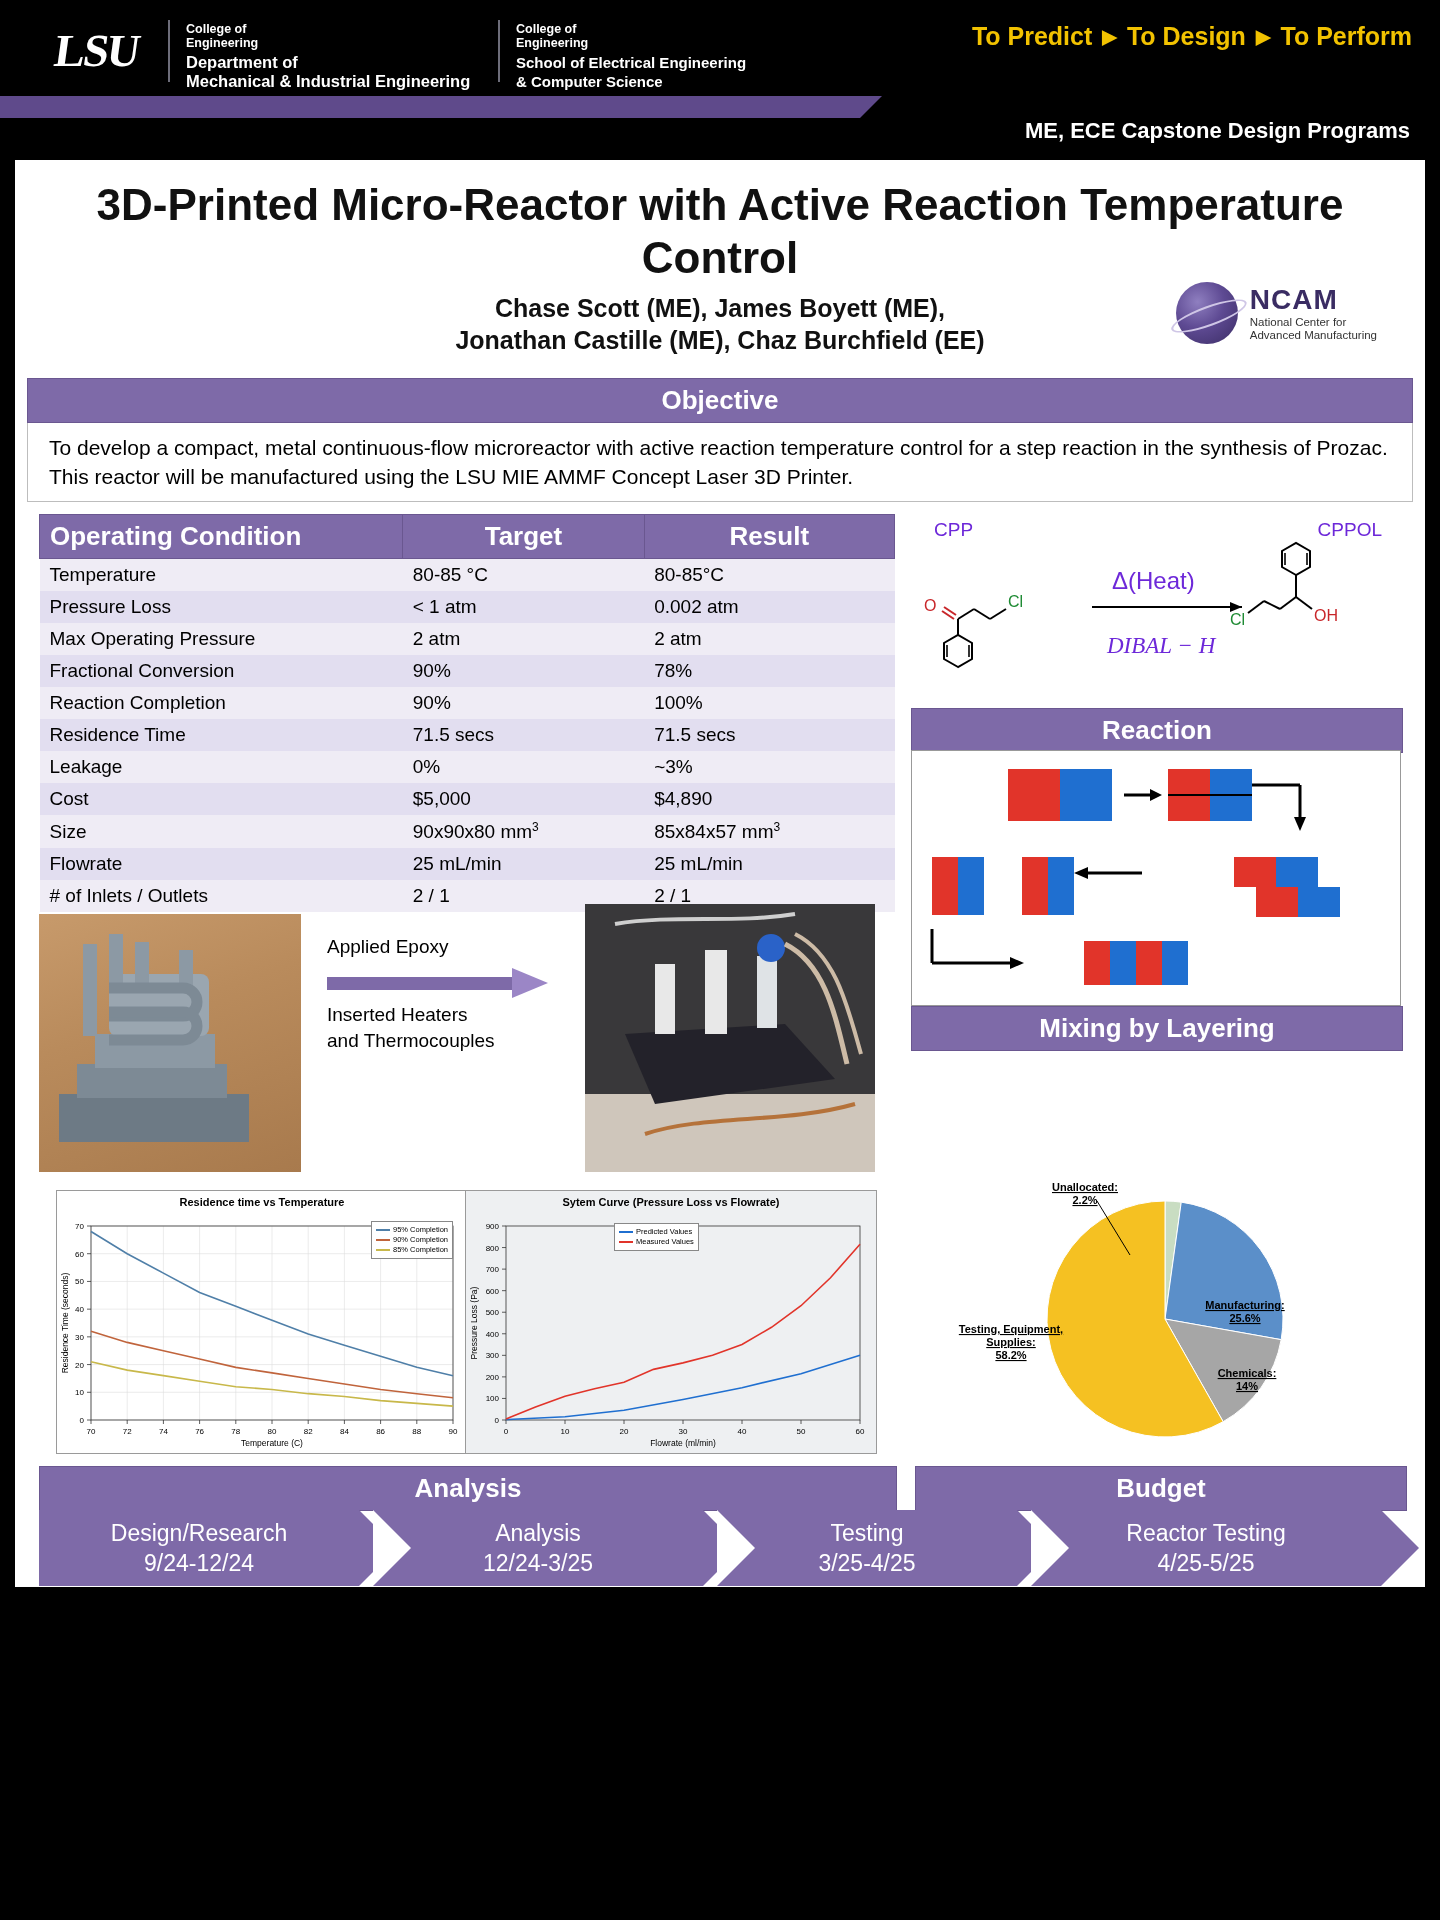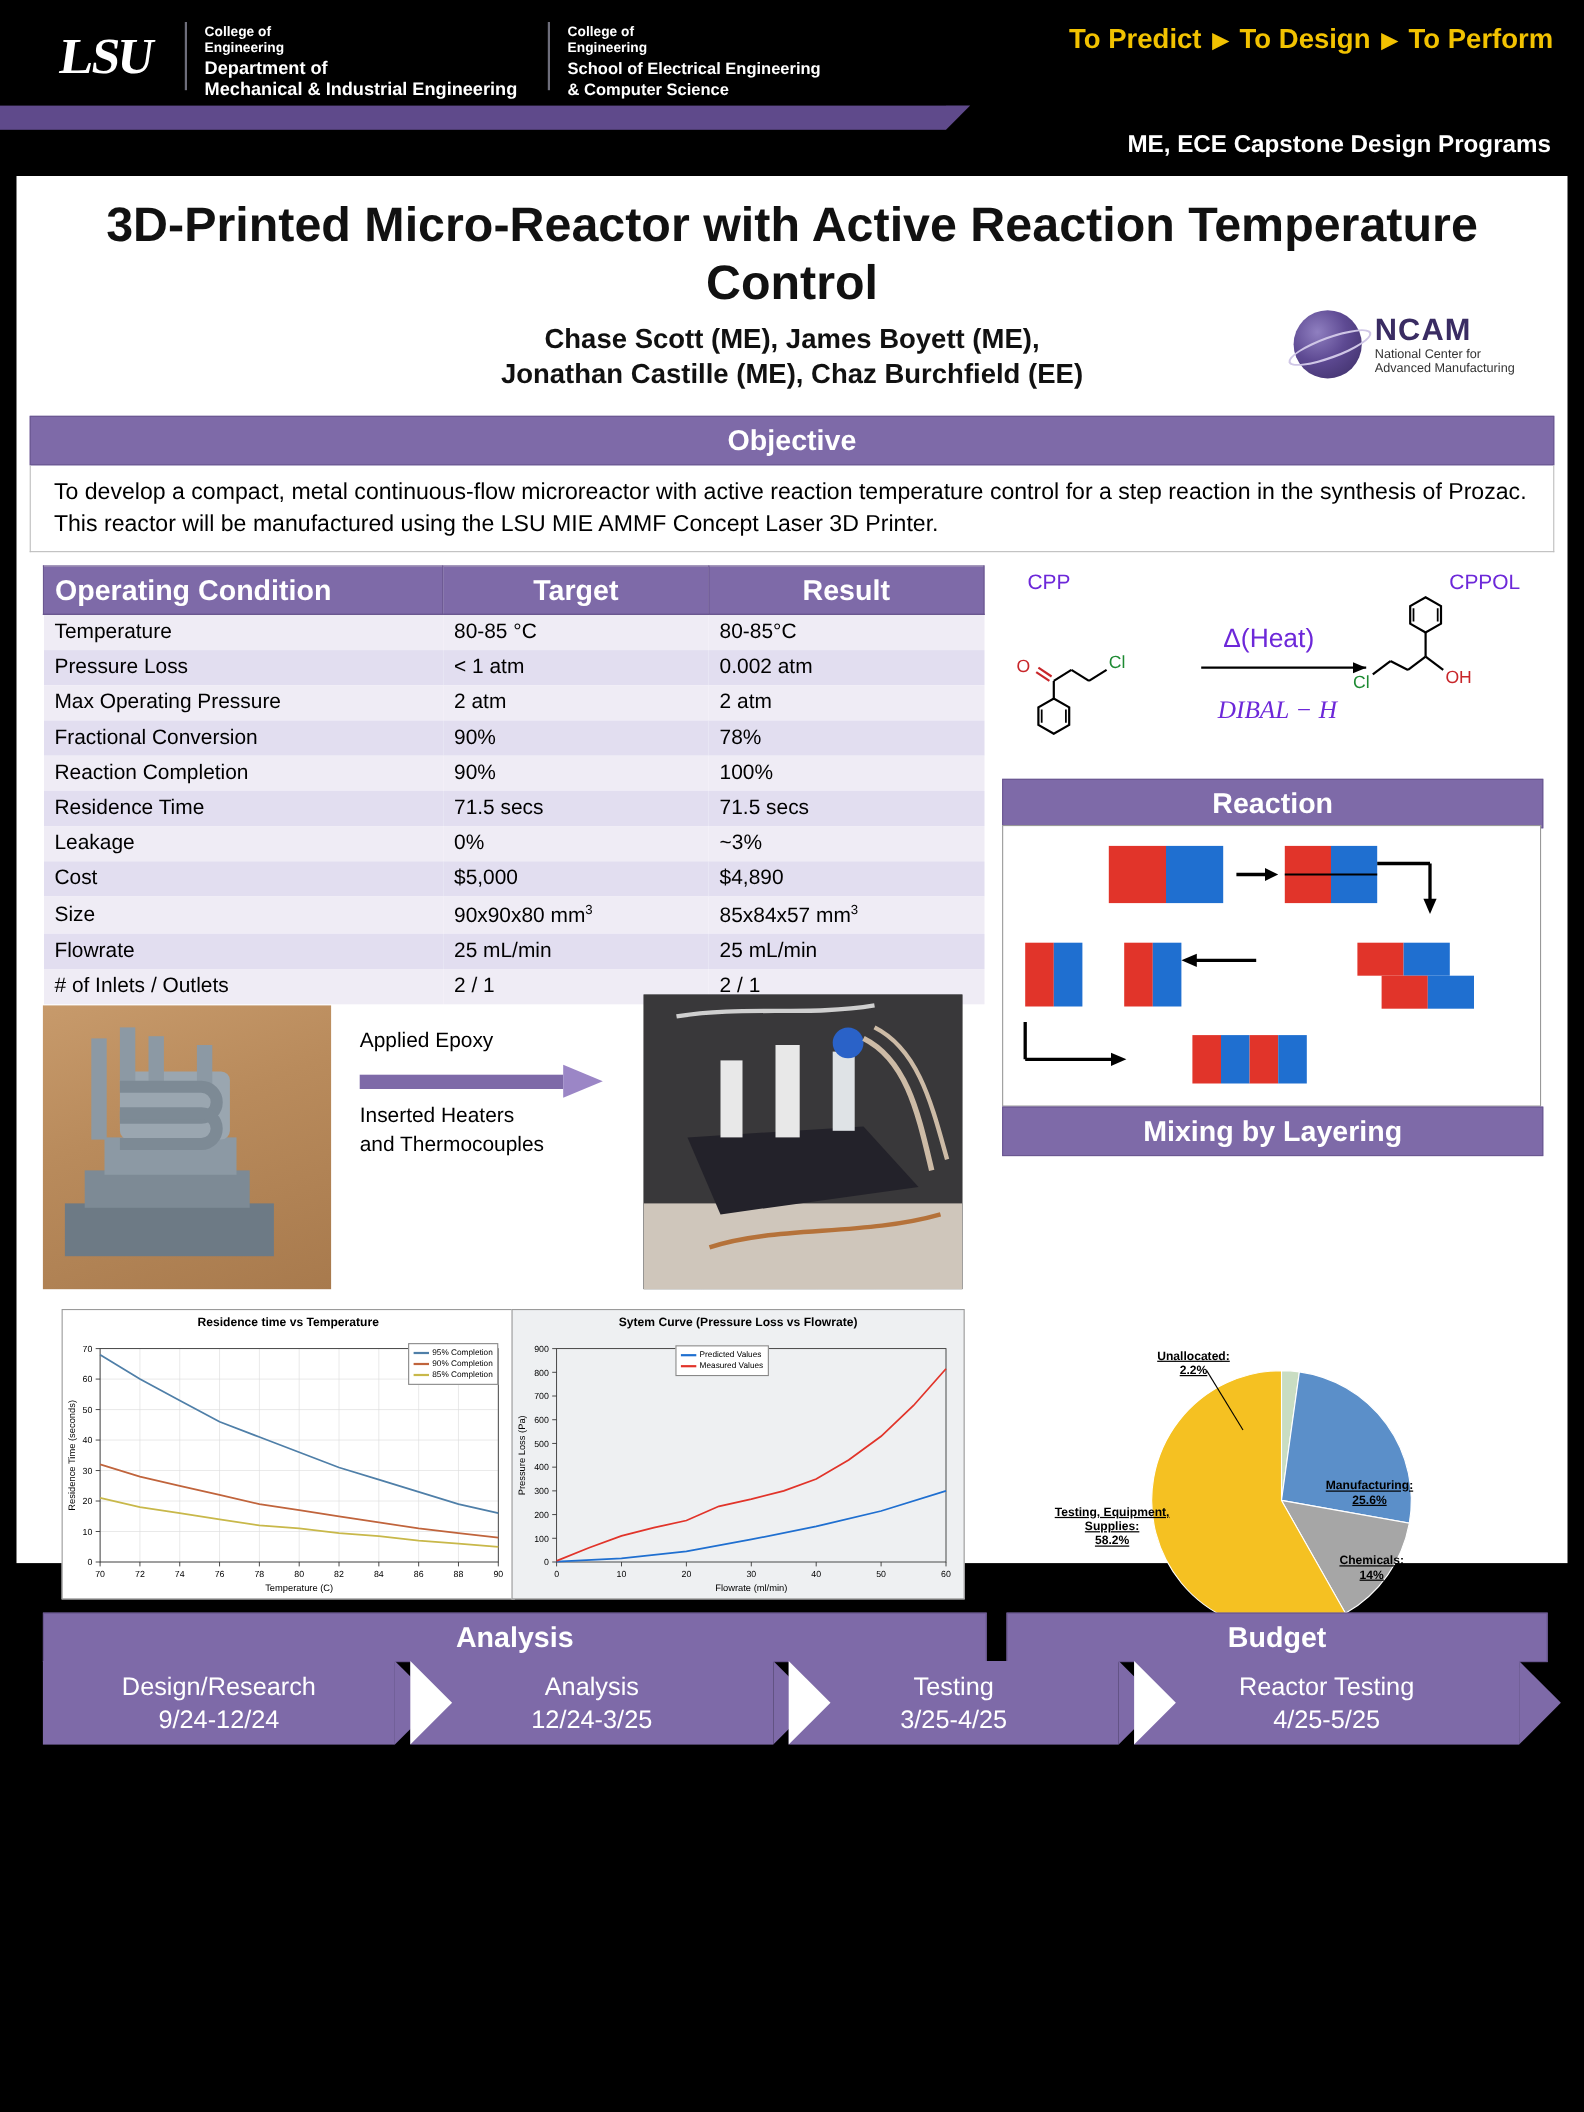--- a/index.html
+++ b/index.html
@@ -37,21 +37,21 @@
   .purplebar:after{
     content:"";position:absolute;right:-22px;top:0;border-top:22px solid #5f4a8b;
     border-right:22px solid transparent;
   }
   .capstone{
     position:absolute;right:30px;top:118px;color:#fff;font-size:22px;font-weight:bold;
   }
 
   
   .sheet{
-    position:absolute;left:15px;top:160px;width:1410px;height:1261px;background:#fff;
+    position:absolute;left:15px;top:160px;width:1410px;height:1427px;background:#fff;
   }
 
   .title{
     text-align:center;font-size:44px;font-weight:bold;line-height:53px;
     padding:18px 40px 0 40px;color:#111;
   }
   .authors{
     text-align:center;font-size:25px;font-weight:bold;line-height:32px;margin-top:8px;color:#111;
   }
   .ncam{
@@ -127,21 +127,21 @@
   .arrow-big .shaft{position:absolute;left:0;top:7px;width:185px;height:13px;background:#7e6aa8;}
   .arrow-big .head{
     position:absolute;left:185px;top:-2px;width:0;height:0;
     border-top:15px solid transparent;border-bottom:15px solid transparent;
     border-left:36px solid #9b86c6;
   }
 
   
   .chartbox1{position:absolute;left:41px;top:676px;width:410px;height:262px;border:1px solid #9a9a9a;background:#fff;}
   .chartbox2{position:absolute;left:450px;top:676px;width:410px;height:262px;border:1px solid #9a9a9a;background:#eef0f2;}
-  .pieholder{position:absolute;left:900px;top:700px;width:490px;height:290px;}
+  .pieholder{position:absolute;left:900px;top:655px;width:490px;height:290px;}
 
   .chart-title{text-align:center;font-size:11px;font-weight:bold;margin-top:5px;}
   .legendbox{
     position:absolute;border:1px solid #888;background:#fff;font-size:7.5px;padding:3px 4px;line-height:10px;
   }
   .legendbox .li{display:flex;align-items:center;gap:3px;}
   .legendbox .sw{width:14px;height:2px;display:inline-block;}
 
   
   .analysis-band{position:absolute;left:24px;top:952px;width:856px;}

